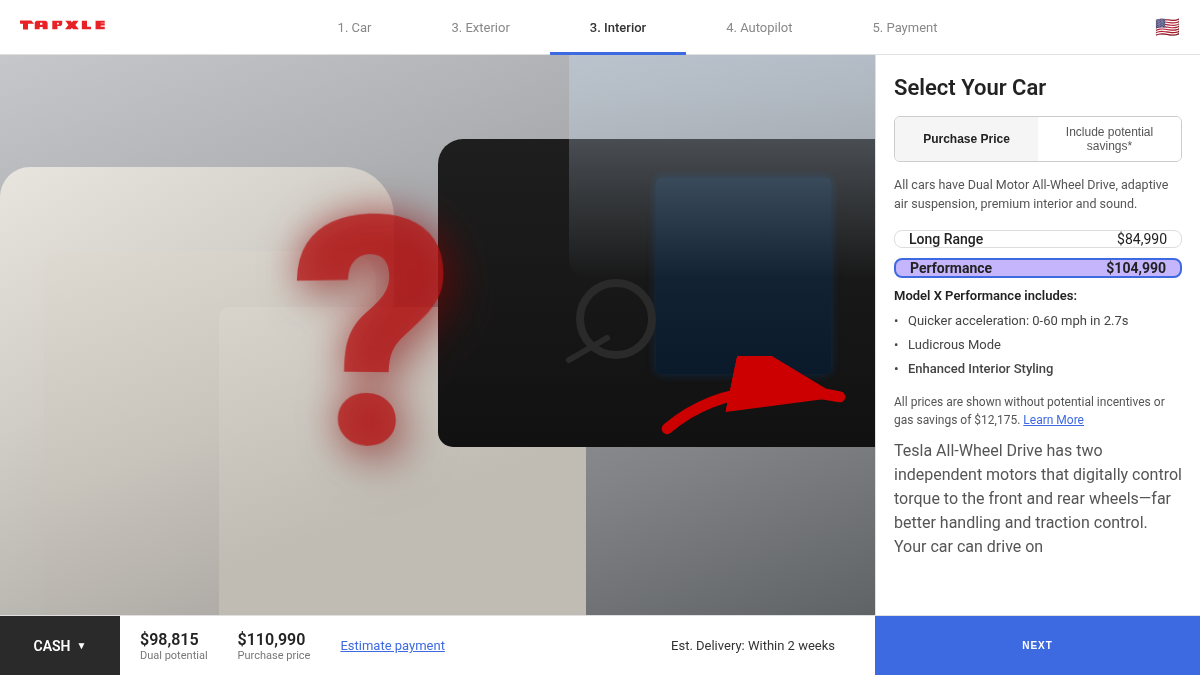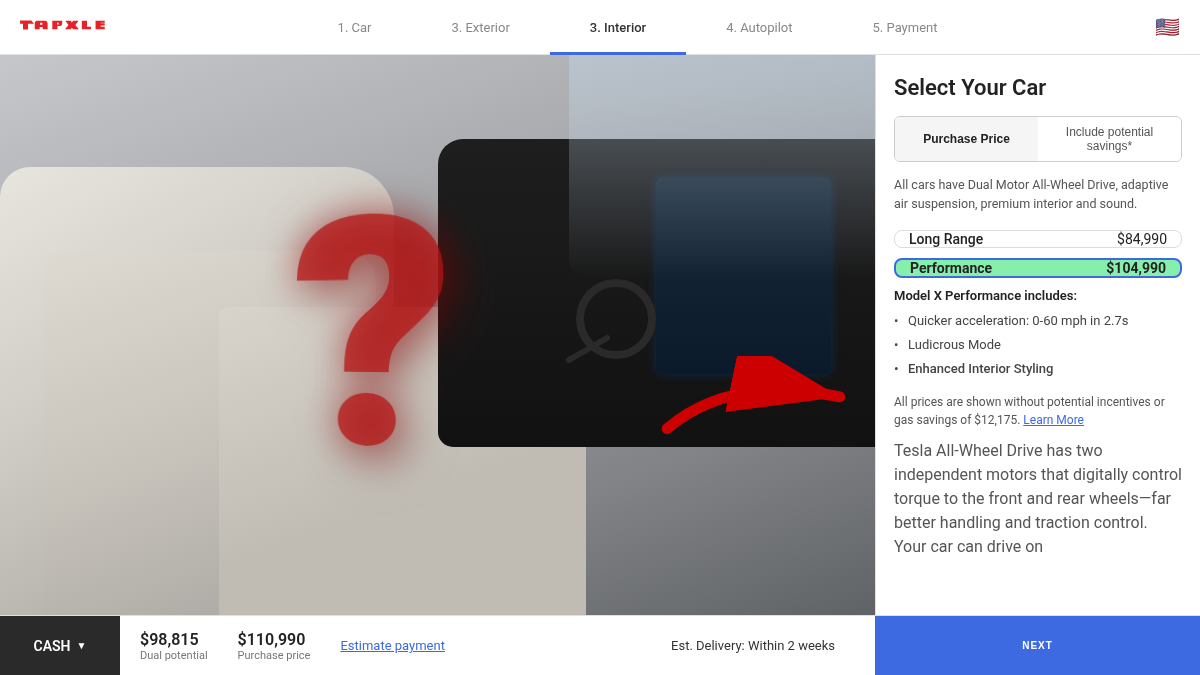--- a/index.html
+++ b/index.html
@@ -154,21 +154,21 @@
       justify-content: space-between;
       align-items: center;
       padding: 0 14px;
       border: 1px solid #ddd;
       border-radius: 8px;
       margin-bottom: 10px;
       cursor: pointer;
     }
     .car-option.selected {
       border: 2px solid #3e6ae1;
-      background: #86efac;
+      background: #c4b5fd;
     }
     .car-option-name {
       font-size: 14px;
       font-weight: 500;
       color: #222;
     }
     .car-option-price {
       font-size: 14px;
       color: #222;
     }

